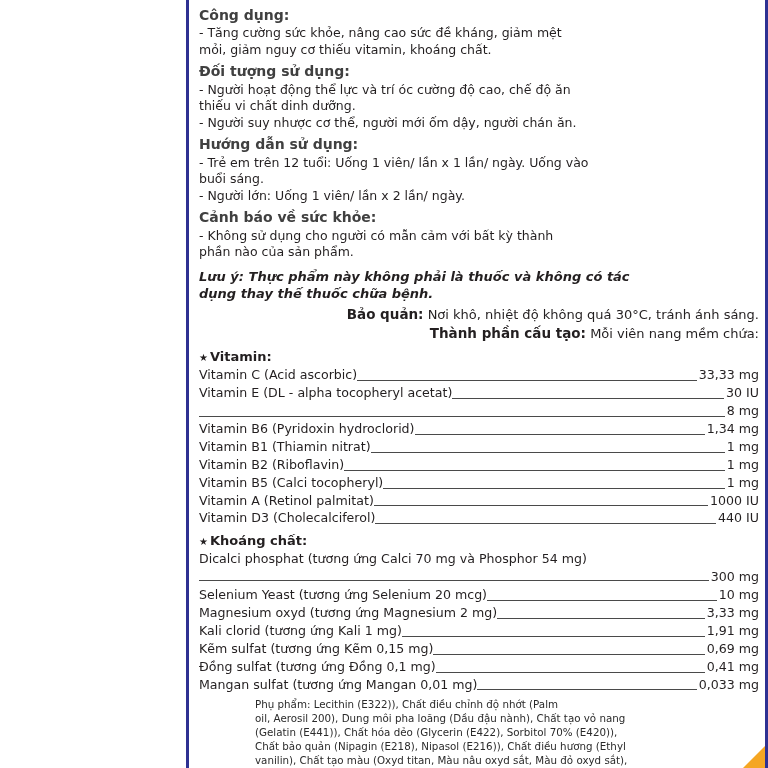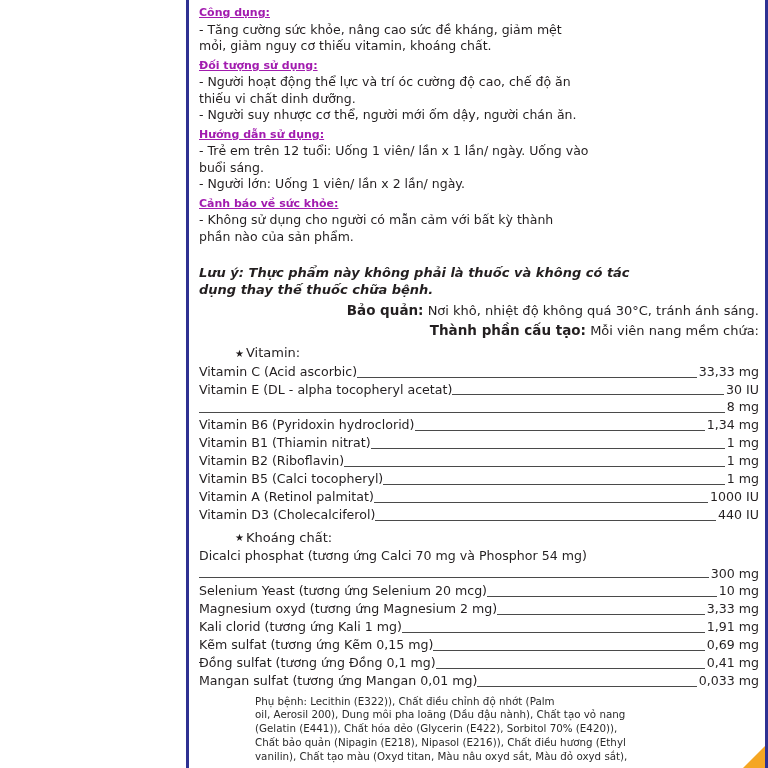--- a/index.html
+++ b/index.html
@@ -51,59 +51,57 @@
     position: absolute;
     left: 199px;
     top: 6px;
     width: 560px;
     font-size: 12.5px;
     line-height: 1.32;
     color: #231f20;
   }
   .h {
     font-weight: bold;
-    font-size: 11px;
+    font-size: 14px;
     margin-top: 4px;
     margin-bottom: 1px;
-    color: #a21caf;
-    text-decoration: underline;
+    color: #404040;
   }
   .h.first { margin-top: 0; }
   .p {
     margin: 0 0 0 0;
     padding-left: 0px;
     text-indent: 0;
   }
   .p.indent {
     padding-left: 9px;
     text-indent: -9px;
   }
   .note {
     font-style: italic;
     font-weight: bold;
     font-size: 13px;
-    margin-top: 20px;
+    margin-top: 8px;
     line-height: 1.3;
   }
   .inline-h {
     font-weight: bold;
     font-size: 13.5px;
   }
   .row-line {
     margin-top: 3px;
     font-size: 13px;
     text-align: right;
   }
   
   .star-head {
-    font-weight: normal;
+    font-weight: bold;
     font-size: 13px;
     margin-top: 5px;
     margin-bottom: 1px;
-    margin-left: 36px;
   }
   .star {
     font-size: 10px;
     vertical-align: middle;
     margin-right: 2px;
   }
   
   .ing {
     display: flex;
     align-items: flex-end;
@@ -262,21 +260,21 @@
       <span class="fill"></span>
       <span class="amt">0,41 mg</span>
     </div>
     <div class="ing">
       <span class="nm">Mangan sulfat (tương ứng Mangan 0,01 mg)</span>
       <span class="fill"></span>
       <span class="amt">0,033 mg</span>
     </div>
 
     <div class="fineprint">
-      <p class="hang"><span class="lbl">Phụ bệnh:</span><span> Lecithin (E322)), Chất điều chỉnh độ nhớt (Palm</span></p>
+      <p class="hang"><span class="lbl">Phụ phẩm:</span><span> Lecithin (E322)), Chất điều chỉnh độ nhớt (Palm</span></p>
       <p>oil, Aerosil 200), Dung môi pha loãng (Dầu đậu nành), Chất tạo vỏ nang</p>
       <p>(Gelatin (E441)), Chất hóa dẻo (Glycerin (E422), Sorbitol 70% (E420)),</p>
       <p>Chất bảo quản (Nipagin (E218), Nipasol (E216)), Chất điều hương (Ethyl</p>
       <p>vanilin), Chất tạo màu (Oxyd titan, Màu nâu oxyd sắt, Màu đỏ oxyd sắt),</p>
 
     </div>
 
   </div>
 </div>
 

